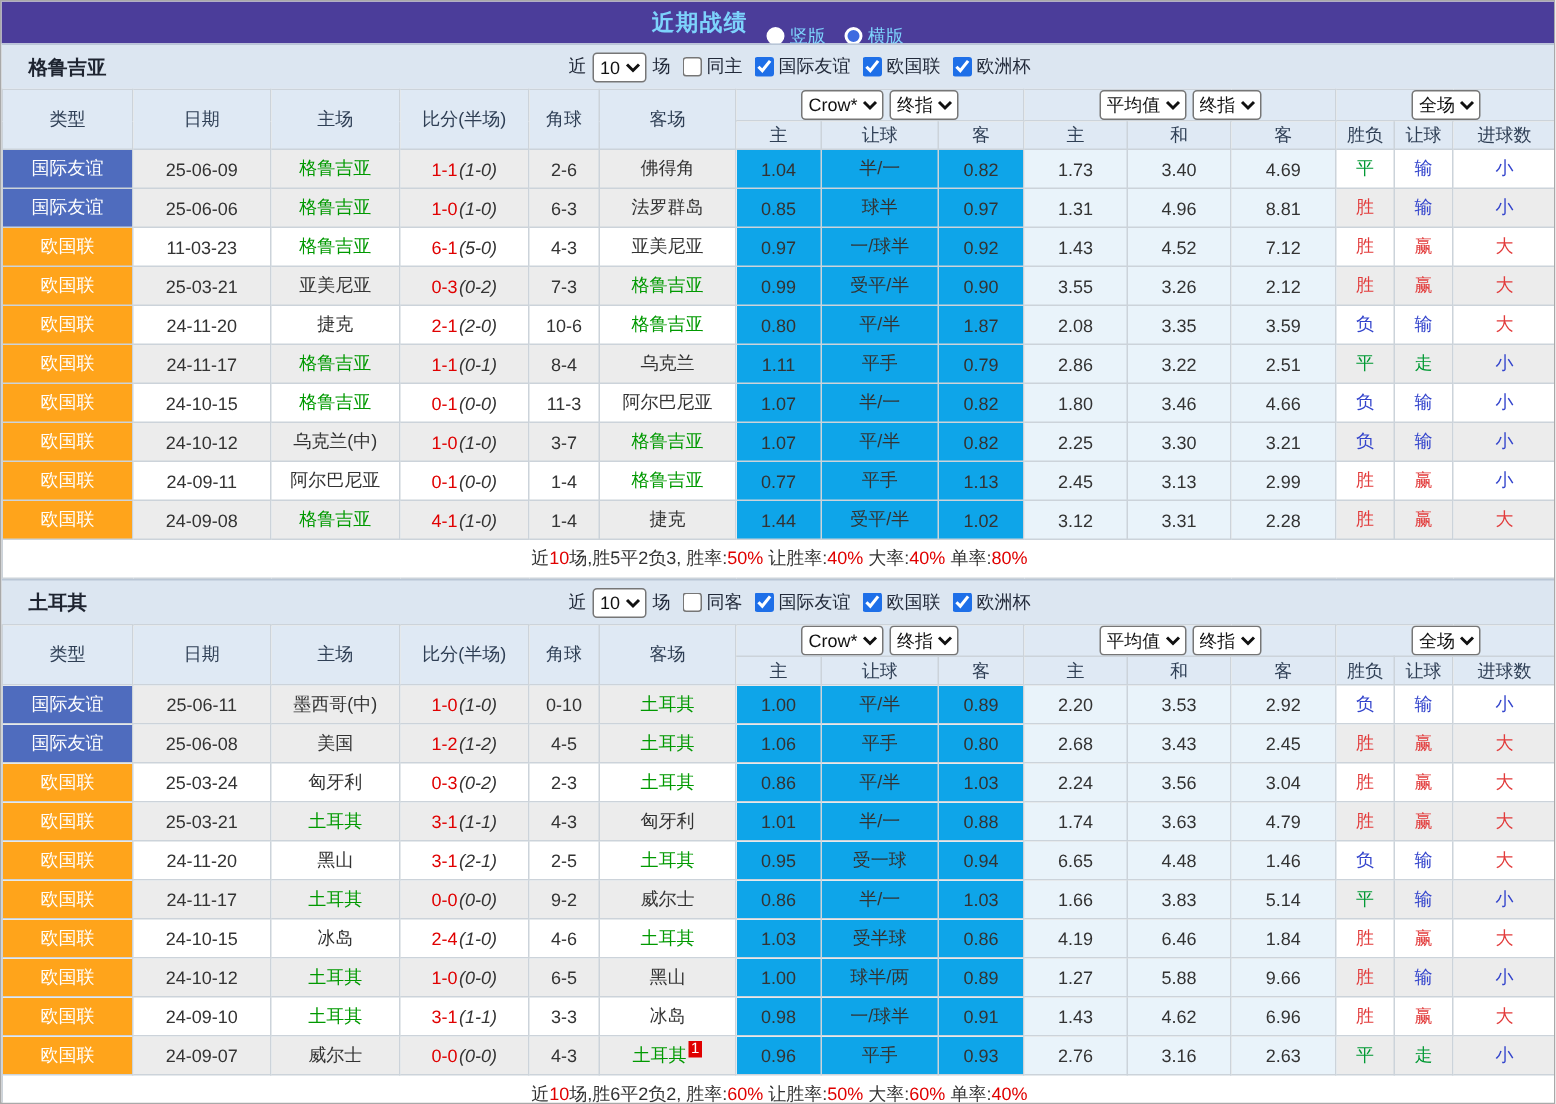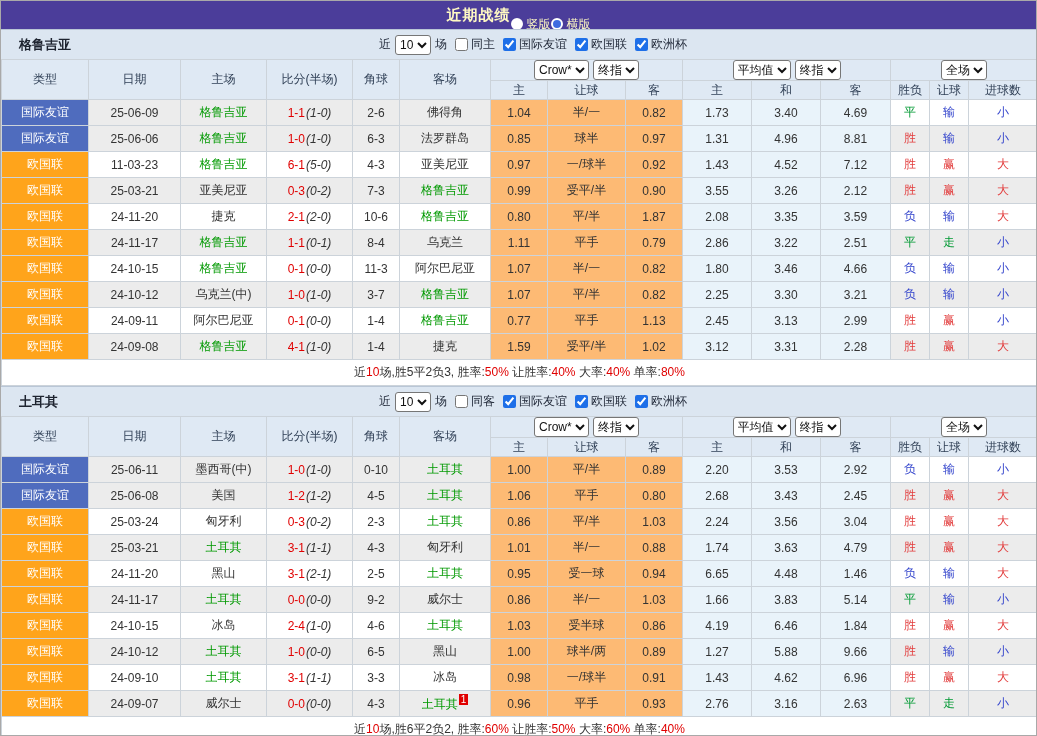--- a/index.html
+++ b/index.html
@@ -1,38 +1,38 @@
 <!DOCTYPE html>
 <html><head>
 <meta charset="utf-8">
 <style>
   *{margin:0;padding:0;box-sizing:border-box;}
   html,body{background:#fff;}
   body{font-family:"Liberation Sans","DejaVu Sans",sans-serif;}
   .page{width:1037px;height:736px;border:1px solid #a9a9a9;overflow:hidden;background:#fff;}
-  .topbar{height:28px;background:#4b3d9a;display:flex;align-items:center;justify-content:center;color:#fef9c3;}
+  .topbar{height:28px;background:#4b3d9a;display:flex;align-items:center;justify-content:center;gap:12px;color:#7dd3fc;}
   .topbar .title{font-weight:bold;font-size:15px;letter-spacing:1px;}
   .radio{display:inline-flex;align-items:center;gap:4px;font-size:12px;cursor:default;margin-top:18px;}
   .rdot{width:12px;height:12px;border-radius:50%;border:2px solid #fff;display:inline-block;}
   .rdot.sel{background:#fff;}
   .rdot.unsel{background:#3d6be0;}
   .sec-head{height:30px;background:#dce6f1;display:flex;align-items:center;position:relative;border-top:1px solid #b9c6d6;}
   .team{font-weight:bold;font-size:13px;color:#1e2430;margin-left:18px;}
   .controls{position:absolute;right:347px;display:flex;align-items:center;font-size:12px;color:#222a3a;white-space:nowrap;}
   .controls span{margin:0 2px;}
   select.dd{font-size:12px;height:20px;border:1px solid #767676;border-radius:3px;background:#fff;color:#111;margin:0 2px;}
   input.cb{width:13px;height:13px;accent-color:#1e6fe8;margin:0 1px 0 6px;vertical-align:middle;}
   table.tbl{border-collapse:collapse;table-layout:fixed;width:1036px;font-size:12px;}
   .tbl th,.tbl td{border:1px solid #ccd3da;text-align:center;overflow:hidden;white-space:nowrap;}
   thead th{background:#dfe9f4;color:#2f3f55;font-weight:normal;height:19px;font-size:12px;}
   thead th.grp{background:#dfe9f4;margin-top:40px;}
   tbody td{height:26px;color:#333;background:#fff;}
   tr.lsh td.lc{background:#ececec;}
   tr.rsh td.rc{background:#ececec;}
-  td.oc{background:#fdba74;}
+  td.oc{background:#0ea5e9;}
   td.ac{background:#e9f3fa;}
   td.lg{color:#fff;font-size:12px;}
   td.lg.blue{background:#4f6cbe;}
   td.lg.orange{background:#ffa41b;}
   td.gt{color:#009900;}
   .ft{color:#e00000;margin-right:1px;}
   .ht{color:#333;font-style:italic;}
   .sup{background:#e00000;color:#fff;font-size:10px;padding:0 2px;margin-left:1px;vertical-align:super;line-height:1;}
   td.rc.red{color:#e23b3b;}
   td.rc.green{color:#009933;}
@@ -268,21 +268,21 @@
             <td class="rc red">赢</td>
             <td class="rc blue">小</td>
           </tr>
           <tr class="lsh rsh">
             <td class="lg orange">欧国联</td>
             <td class="lc">24-09-08</td>
             <td class="lc gt">格鲁吉亚</td>
             <td class="lc"><span class="ft">4-1</span><span class="ht">(1-0)</span></td>
             <td class="lc">1-4</td>
             <td class="lc">捷克</td>
-            <td class="oc">1.59</td>
+            <td class="oc">1.44</td>
             <td class="oc">受平/半</td>
             <td class="oc">1.02</td>
             <td class="ac">3.12</td>
             <td class="ac">3.31</td>
             <td class="ac">2.28</td>
             <td class="rc red">胜</td>
             <td class="rc red">赢</td>
             <td class="rc red">大</td>
           </tr>
           <tr class="sum">

